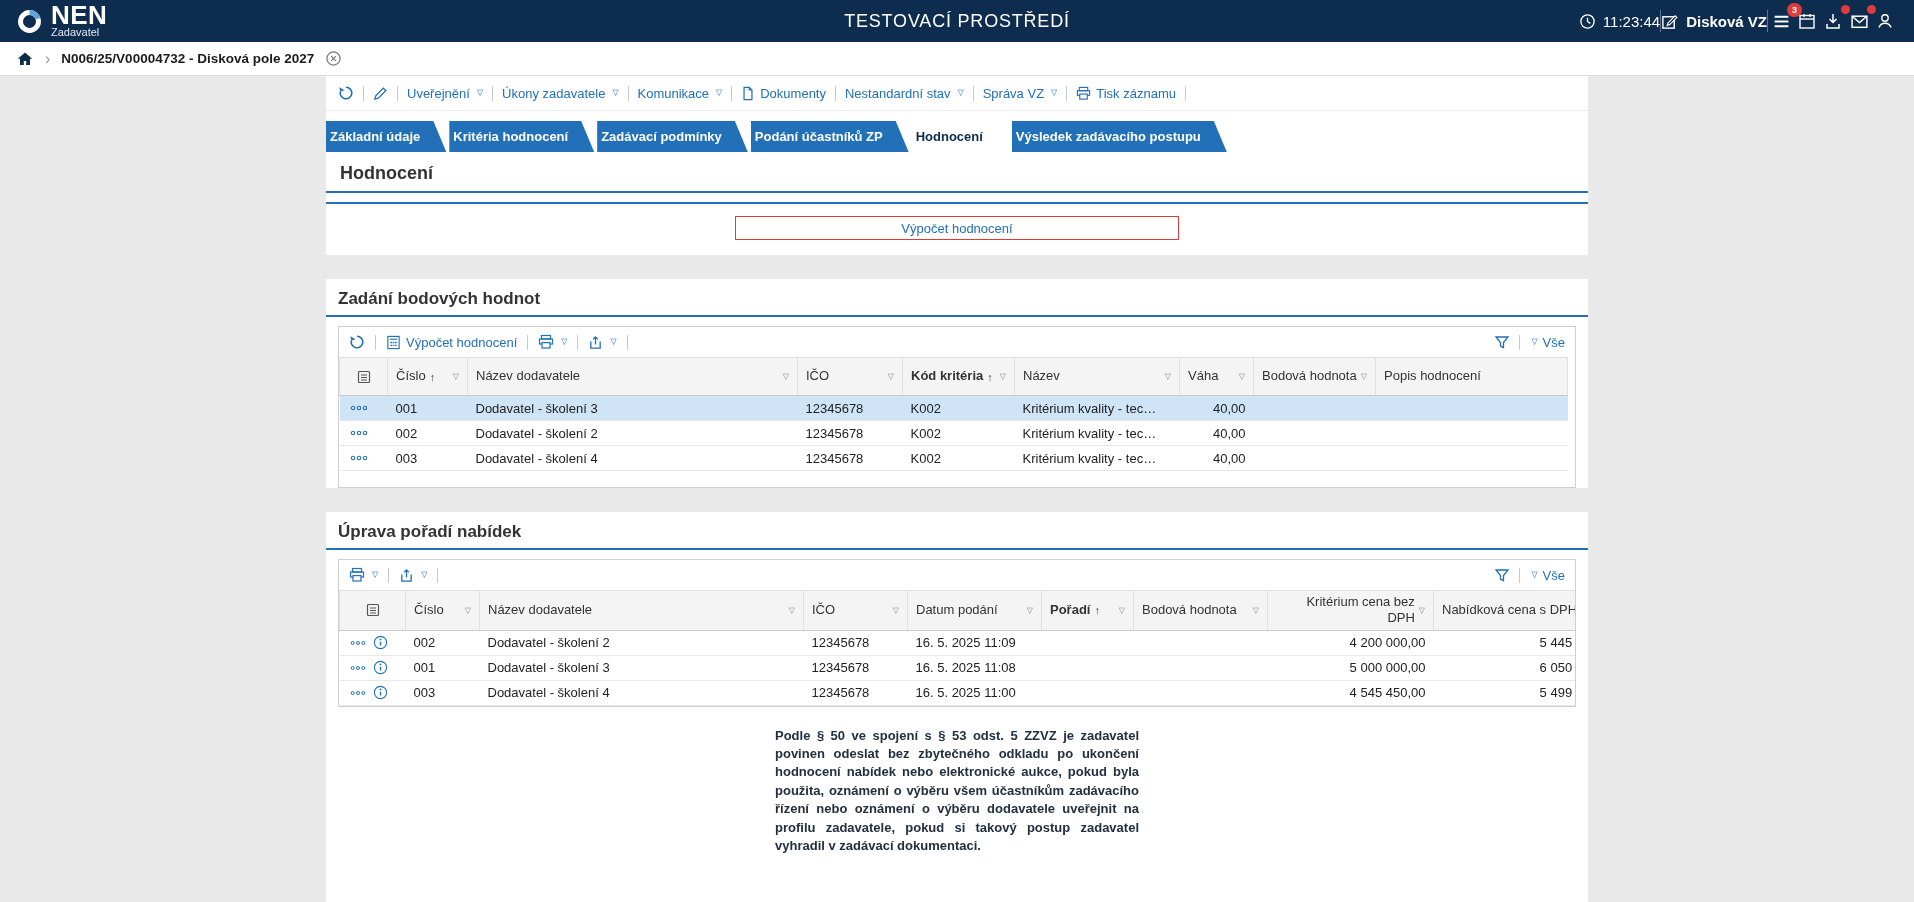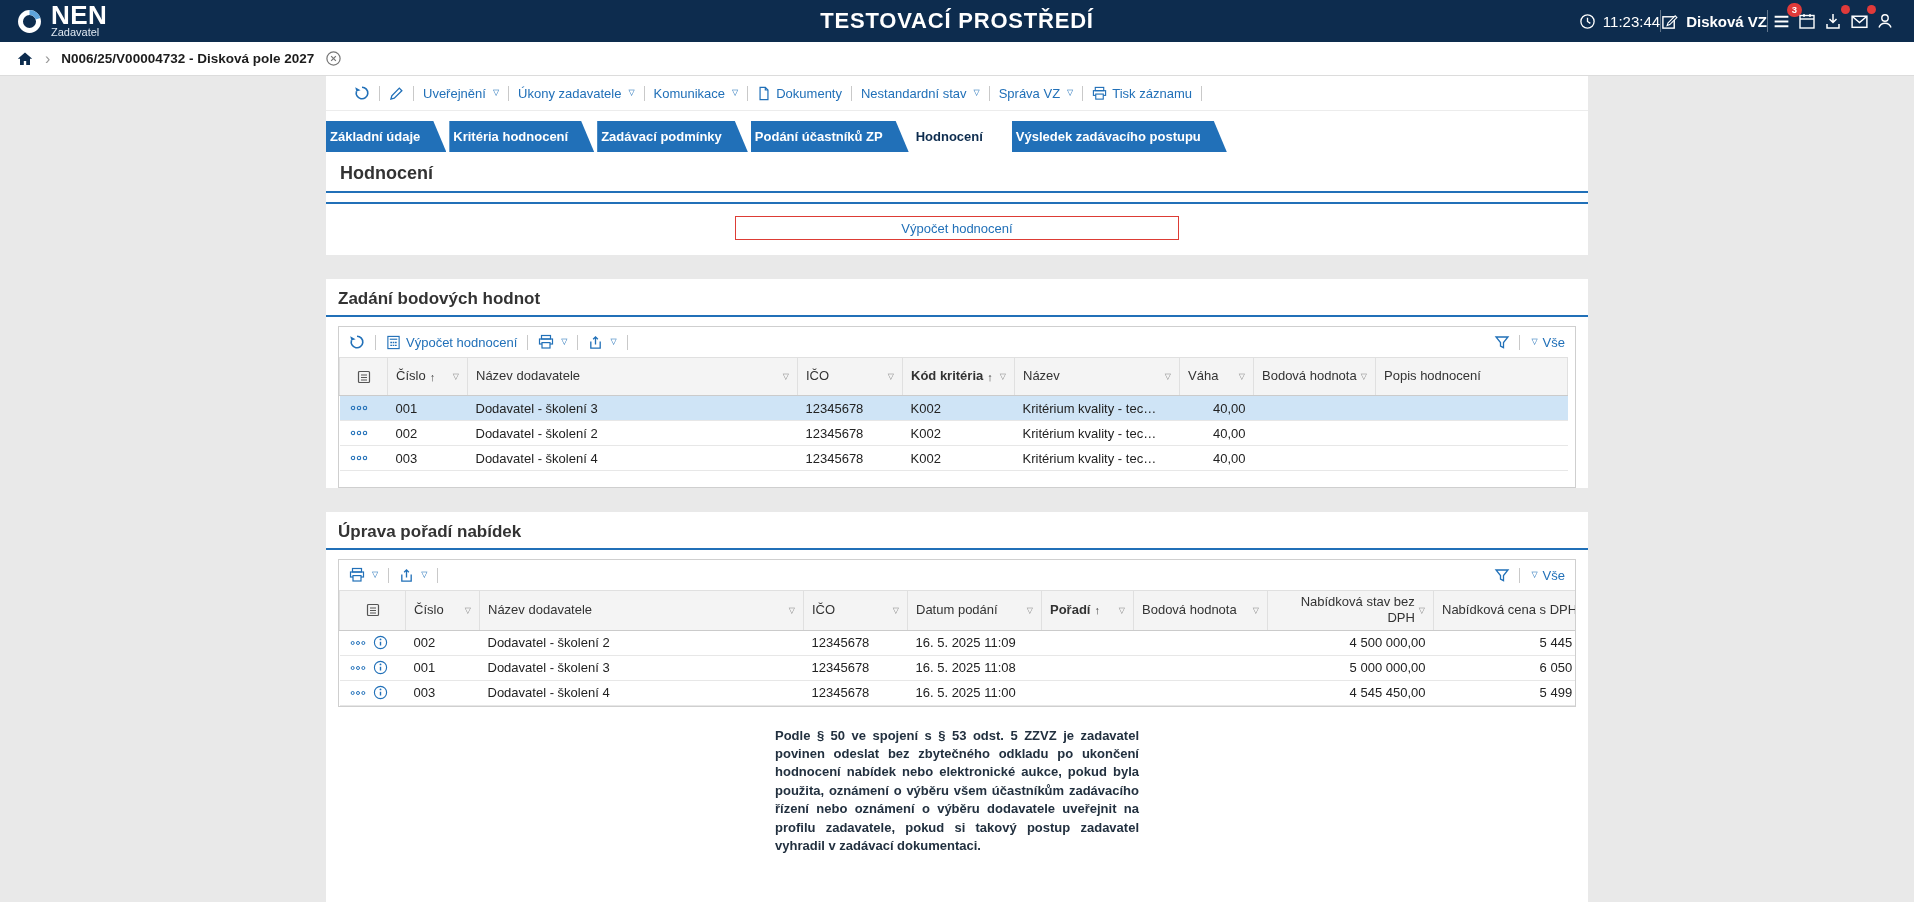--- a/index.html
+++ b/index.html
@@ -6,41 +6,41 @@
 html,body{width:1914px;height:902px}
 body{font-family:"Liberation Sans",sans-serif;background:#e9e9e9;overflow:hidden;font-size:13px;color:#222}
 button{font-family:inherit;background:none;border:none;cursor:pointer;padding:0;color:inherit;font-size:inherit}
 svg{display:block}
 
 
 .app-header{height:42px;background:#0d2c4e;display:flex;align-items:center;padding:0 16px;position:relative;color:#fff}
 .logo-wrap{display:flex;align-items:center;gap:8px}
 .logo-text .logo-name{font-size:26px;font-weight:bold;letter-spacing:.5px;line-height:22px}
 .logo-text .logo-sub{font-size:11px;color:#dfe8f2;display:block;margin-top:-1px}
-.env-title{position:absolute;left:50%;top:50%;transform:translate(-50%,-50%);font-size:22px;font-weight:bold;letter-spacing:.8px}
+.env-title{position:absolute;left:50%;top:50%;transform:translate(-50%,-50%);font-size:18px;font-weight:normal;letter-spacing:.8px}
 .hdr-right{margin-left:auto;display:flex;align-items:center;}
 .hdr-time{display:flex;align-items:center;gap:7px;font-size:15px}
 .hdr-sep{width:1px;height:22px;background:rgba(255,255,255,.35)}
 .createvz{display:flex;align-items:center;gap:8px;font-weight:bold;font-size:15px}
 .icon-btn{position:relative;display:flex;align-items:center;justify-content:center;width:26px;height:26px}
 .badge{position:absolute;top:-5px;right:-8px;background:#e03a3a;color:#fff;font-size:9.5px;font-weight:bold;min-width:15px;height:14px;line-height:14px;border-radius:8px;text-align:center;padding:0 3px}
 .dot{position:absolute;top:-3px;right:-4px;width:9px;height:9px;border-radius:50%;background:#e03a3a}
 
 
 .breadcrumb{height:34px;background:#fff;display:flex;align-items:center;gap:11px;padding:0 16px;border-bottom:1px solid #dcdcdc}
 .bc-chev{color:#9a9a9a;font-size:16px;line-height:1}
 .bc-label{font-weight:bold;font-size:13.5px;color:#1c1c1c;cursor:pointer}
 
 
 .content{width:1262px;margin:0 auto}
 .panel{background:#fff;margin-bottom:24px}
 .panel-bottom{margin-bottom:0;padding-bottom:50px;min-height:360px}
 
 
-.rec-toolbar{display:flex;align-items:center;gap:9px;padding:9px 28px;border-bottom:1px solid #ececec}
+.rec-toolbar{display:flex;align-items:center;gap:9px;padding:9px 12px;border-bottom:1px solid #ececec}
 .tb-sep{width:1px;height:15px;background:#c9c9c9}
 .tb-link{display:flex;align-items:center;gap:5px;color:#2170b8;font-size:13px}
 .dd{font-size:8px;color:#2170b8;margin-left:2px;line-height:1}
 
 
 .tabs{display:flex;gap:3px;padding:10px 0 0}
 .tab{background:#2170b8;color:#fff;font-size:13px;font-weight:bold;padding:8px 26px 8px 4px;clip-path:polygon(0 0,calc(100% - 13px) 0,100% 100%,0 100%)}
 .tab.active{background:#fff;color:#0d2c4e}
 
 
@@ -566,21 +566,21 @@
                 </div>
               </th>
             <th>
                 <div class="th-flex">
                   <span class="th-label">Bodová hodnota</span>
                   <span class="flt">▽</span>
                 </div>
               </th>
             <th>
                 <div class="th-flex">
-                  <span class="th-label">Nabídková stav bez DPH</span>
+                  <span class="th-label">Kritérium cena bez DPH</span>
                   <span class="flt">▽</span>
                 </div>
               </th>
             <th>
                 <div class="th-flex">
                   <span class="th-label" style="white-space:nowrap">Nabídková cena s DPH</span>
                 </div>
               </th>
           </tr>
         </thead>
@@ -603,21 +603,21 @@
                     </svg>
                   </span>
             </span>
               </td>
             <td>002</td>
             <td>Dodavatel - školení 2</td>
             <td>12345678</td>
             <td>16. 5. 2025 11:09</td>
             <td></td>
             <td class="num"></td>
-            <td class="num">4 500 000,00</td>
+            <td class="num">4 200 000,00</td>
             <td class="num">5 445 000,00</td>
           </tr>
           <tr>
             <td>
                 <span class="cell-icons">
               <span>
                     <svg width="16" height="6" viewBox="0 0 18 6">
                       <circle cx="3" cy="3" r="1.7" fill="none" stroke="#2170b8" stroke-width="1.1"></circle>
                       <circle cx="9" cy="3" r="1.7" fill="none" stroke="#2170b8" stroke-width="1.1"></circle>
                       <circle cx="15" cy="3" r="1.7" fill="none" stroke="#2170b8" stroke-width="1.1"></circle>

